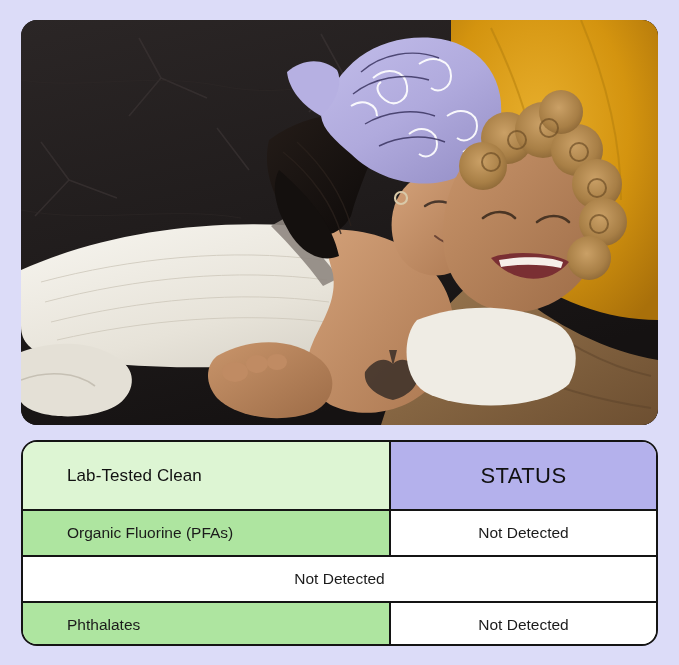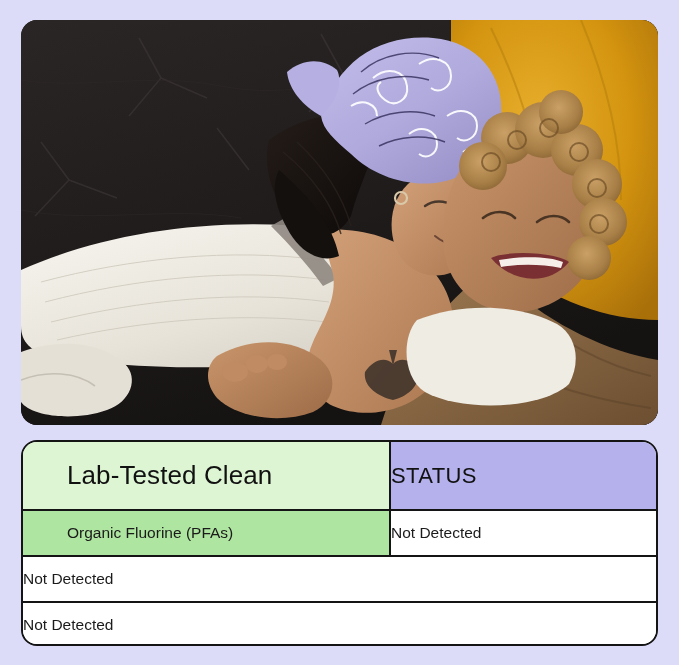--- a/index.html
+++ b/index.html
@@ -65,30 +65,30 @@
     display: flex;
     align-items: center;
     border-right: 2px solid #141414;
     padding-left: 44px;
   }
   .cell-status {
     flex: 1 1 auto;
     box-sizing: border-box;
     display: flex;
     align-items: center;
-    justify-content: flex-start;
+    justify-content: center;
   }
 
   .head .cell-label { background: #ddf5d3; }
   .head .cell-status { background: #b4b1ec; }
   .body .cell-label { background: #aee5a0; }
   .body .cell-status { background: #ffffff; border-radius: 7px; }
 
   .head-title {
-    font-size: 26px;
+    font-size: 17px;
     color: #111111;
     letter-spacing: 0.1px;
   }
   .head-status {
     font-size: 22px;
     color: #111111;
     letter-spacing: 0.4px;
   }
   .row-label {
     font-size: 15.5px;
@@ -303,20 +303,23 @@
       </div>
     </div>
 
     <div class="trow body">
       <div class="cell-status">
         <span class="row-status">Not Detected</span>
       </div>
     </div>
 
     <div class="trow body">
+      <div class="cell-label">
+        <span class="row-label">Phthalates</span>
+      </div>
       <div class="cell-status">
         <span class="row-status">Not Detected</span>
       </div>
     </div>
 
   </div>
 
 </div>
 
 </body></html>

